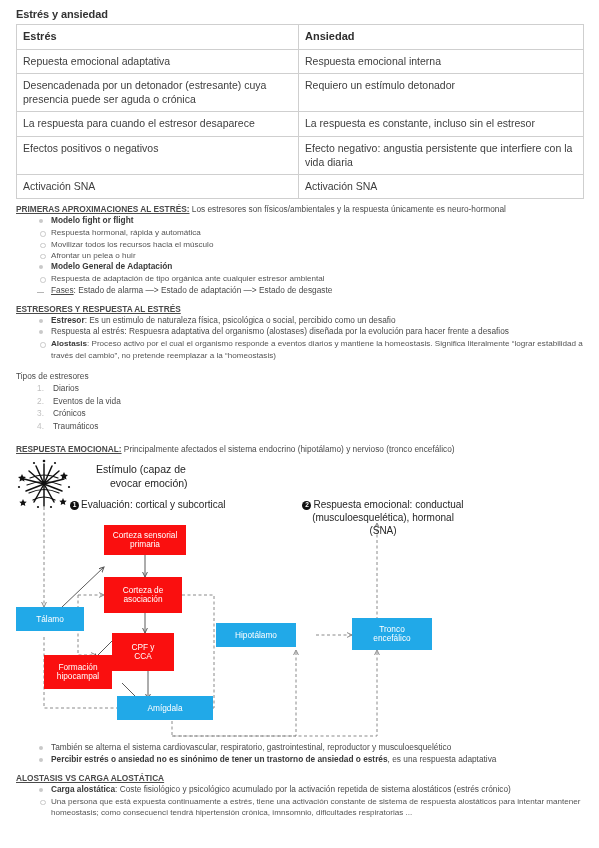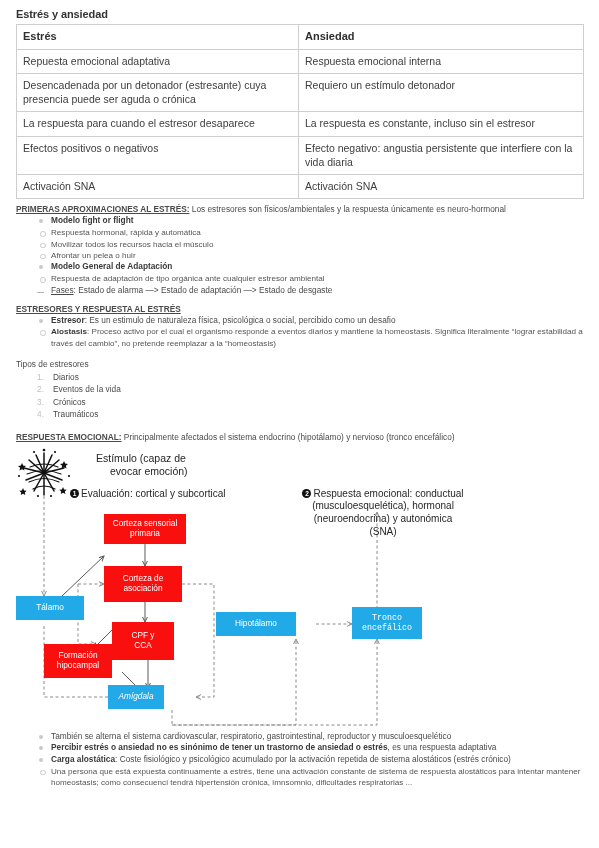--- a/index.html
+++ b/index.html
@@ -223,20 +223,21 @@
     </ul>
     <ul style="margin:0;padding:0;">
       <li class="dashitem"><span class="u">Fases</span><span>: Estado de alarma —&gt; Estado de adaptación —&gt; Estado de desgaste</span></li>
     </ul>
   </div>
 
   <div class="section">
     <span class="sec-head">ESTRESORES Y RESPUESTA AL ESTRÉS</span>
     <ul class="lvl1">
       <li><span class="b">Estresor</span><span>: Es un estimulo de naturaleza física, psicológica o social, percibido como un desafio</span></li>
+      <li>Respuesta al estrés: Respuesra adaptativa del organismo (alostases) diseñada por la evolución para hacer frente a desafios</li>
     </ul>
     <ul class="lvl2">
       <li><span class="b">Alostasis</span><span>: Proceso activo por el cual el organismo responde a eventos diarios y mantiene la homeostasis. Significa literalmente “lograr estabilidad a través del cambio”, no pretende reemplazar a la “homeostasis)</span></li>
     </ul>
   </div>
 
   <div class="section" style="margin-top:9px;">
     <div class="plain-line" style="margin-left:0px;">Tipos de estresores</div>
     <ol class="nums">
       <li>Diarios</li>
@@ -339,21 +340,20 @@
       <div style="padding-left:14px;">evocar emoción)</div>
     </div>
 
     <div class="dlabel" style="left:70px; top:44px; width:210px; font-size:10px;">
       <span class="marker">1</span><span>Evaluación: cortical y subcortical</span>
     </div>
 
     <div class="dlabel" style="left:258px; top:44px; width:250px; text-align:center; font-size:10px;">
       <div><span class="marker">2</span><span>Respuesta emocional: conductual</span></div>
       <div>(musculoesquelética), hormonal</div>
-      <div>(neuroendocrina) y autonómica</div>
       <div>(SNA)</div>
     </div>
 
     <div class="dbox red" style="left:104px; top:70px; width:82px; height:30px;">
       <div>
         <div>Corteza sensorial</div>
         <div>primaria</div>
       </div>
     </div>
 
@@ -375,45 +375,46 @@
       <div>
         <div>CPF y</div>
         <div>CCA</div>
       </div>
     </div>
 
     <div class="dbox blue" style="left:16px; top:152px; width:68px; height:24px;">
       <div>Tálamo</div>
     </div>
 
-    <div class="dbox blue" style="left:108px; top:241px; width:56px; height:24px;font-style:italic;">
+    <div class="dbox blue" style="left:117px; top:241px; width:96px; height:24px;">
       <div>Amígdala</div>
     </div>
 
     <div class="dbox blue" style="left:216px; top:168px; width:80px; height:24px;">
       <div>Hipotálamo</div>
     </div>
 
-    <div class="dbox blue" style="left:352px; top:163px; width:70px; height:32px;font-family:Liberation Mono, monospace;">
+    <div class="dbox blue" style="left:352px; top:163px; width:80px; height:32px;">
       <div>
         <div>Tronco</div>
         <div>encefálico</div>
       </div>
     </div>
 
   </div>
 
   <div class="section bottom">
     <ul class="lvl1">
       <li>También se alterna el sistema cardiovascular, respiratorio, gastrointestinal, reproductor y musculoesquelético</li>
       <li><span class="b">Percibir estrés o ansiedad no es sinónimo de tener un trastorno de ansiedad o estrés</span><span>, es una respuesta adaptativa</span></li>
     </ul>
   </div>
 
   <div class="section">
+    <span class="sec-head">ALOSTASIS VS CARGA ALOSTÁTICA</span>
     <ul class="lvl1">
       <li><span class="b">Carga alostática</span><span>: Coste fisiológico y psicológico acumulado por la activación repetida de sistema alostáticos (estrés crónico)</span></li>
     </ul>
     <ul class="lvl2">
       <li>Una persona que está expuesta continuamente a estrés, tiene una activación constante de sistema de respuesta alostáticos para intentar mantener homeostasis; como consecuenci tendrá hipertensión crónica, imnsomnio, dificultades respiratorias ...</li>
     </ul>
   </div>
 
 </div>
 

